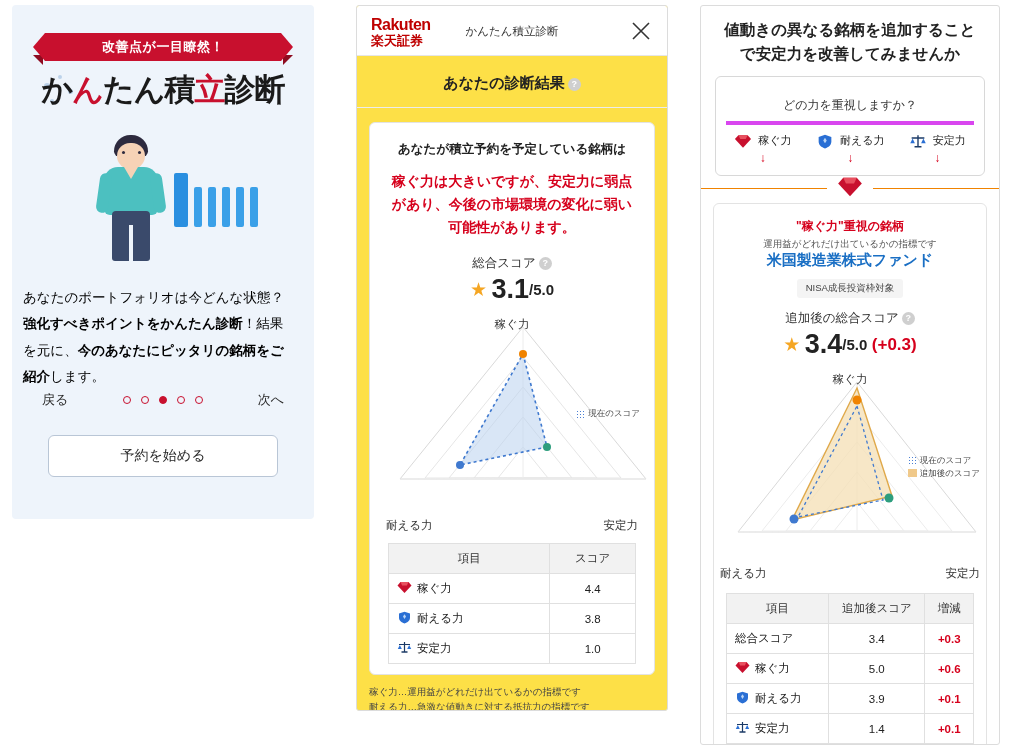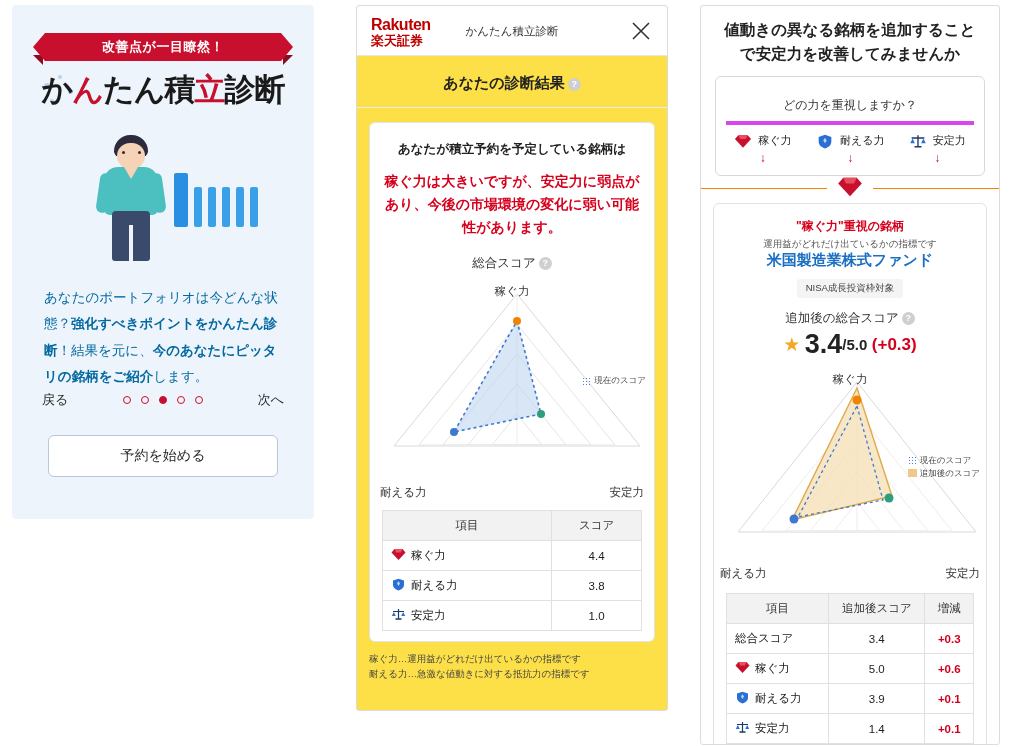--- a/index.html
+++ b/index.html
@@ -146,24 +146,24 @@
   .p1-bars i { display:block; width:8px; background:#3aa0e8; border-radius: 2px;}
   .p1-bars i:nth-child(1){height:54px;background:#2a8fe0;width:14px;}
   .p1-bars i:nth-child(2){height:40px;}
   .p1-bars i:nth-child(3){height:40px;}
   .p1-bars i:nth-child(4){height:40px;}
   .p1-bars i:nth-child(5){height:40px;}
   .p1-bars i:nth-child(6){height:40px;}
 
   .p1-text {
     position: absolute;
-    left: 32px; right: 28px; top: 280px;
+    left: 11px; right: 28px; top: 280px;
     font-size: 13.5px;
     line-height: 1.95;
-    color: #0369a1;
+    color: #000000;
   }
   .p1-text b { font-weight: bold; }
   .p1-nav {
     position: absolute;
     left: 30px; right: 30px; top: 386px;
     display: flex; align-items: center; justify-content: space-between;
     font-size: 13px; color: #2b2b2b;
   }
   .p1-pager { display: flex; gap: 10px; align-items: center; }
   .p1-pager i {
@@ -230,21 +230,21 @@
     font-size: 9px; font-weight: bold;
     text-align: center;
     vertical-align: middle;
     margin-left: 3px;
   }
   .p2-card {
     margin: 14px 12px 0;
     border: 1px solid #e3e3e3;
     border-radius: 6px;
     background: #fff;
-    padding: 18px 12px 10px;
+    padding: 18px 18px 10px;
   }
   .p2-lead {
     text-align: center; font-size: 12.5px; color: #222;
     font-weight: bold;
     margin-bottom: 12px;
   }
   .p2-alert {
     text-align: center; color: #d6001c;
     font-size: 14px; font-weight: bold;
     line-height: 1.65;
@@ -455,20 +455,24 @@
     <div class="p2-subtitle">
       <span>あなたの診断結果</span><span class="qmark">?</span>
     </div>
 
     <div class="p2-card">
       <div class="p2-lead">あなたが積立予約を予定している銘柄は</div>
       <div class="p2-alert">稼ぐ力は大きいですが、安定力に弱点があり、今後の市場環境の変化に弱い可能性があります。</div>
 
       <div class="score-label">
         <span>総合スコア</span><span class="qmark">?</span>
+      </div>
+      <div class="score-value">
+        <span class="star">★</span>
+        <span class="big">3.1</span><span class="small">/5.0</span>
       </div>
 
       <div class="radar-wrap" style="height:210px;">
         <div class="axis-top" style="left:50%;transform:translateX(-50%);top:-2px;">稼ぐ力</div>
         <svg width="270" height="190" viewBox="0 0 270 190" style="margin-top:14px;">
           <polygon points="135,8 258,160 12,160" fill="none" stroke="#d9d9d9" stroke-width="1"></polygon>
           <polygon points="135,38 233,159 37,159" fill="none" stroke="#e6e6e6" stroke-width="1"></polygon>
           <polygon points="135,68 209,159 61,159" fill="none" stroke="#e6e6e6" stroke-width="1"></polygon>
           <polygon points="135,98 184,159 86,159" fill="none" stroke="#e6e6e6" stroke-width="1"></polygon>
           <polygon points="135,128 160,159 110,159" fill="none" stroke="#e6e6e6" stroke-width="1"></polygon>

